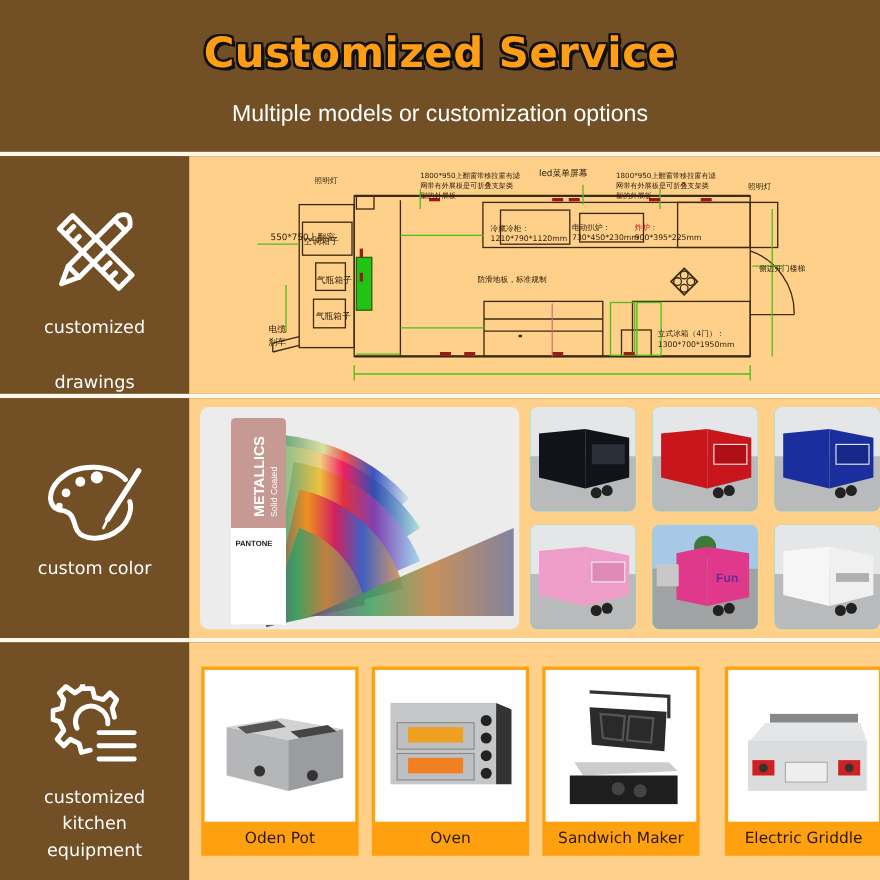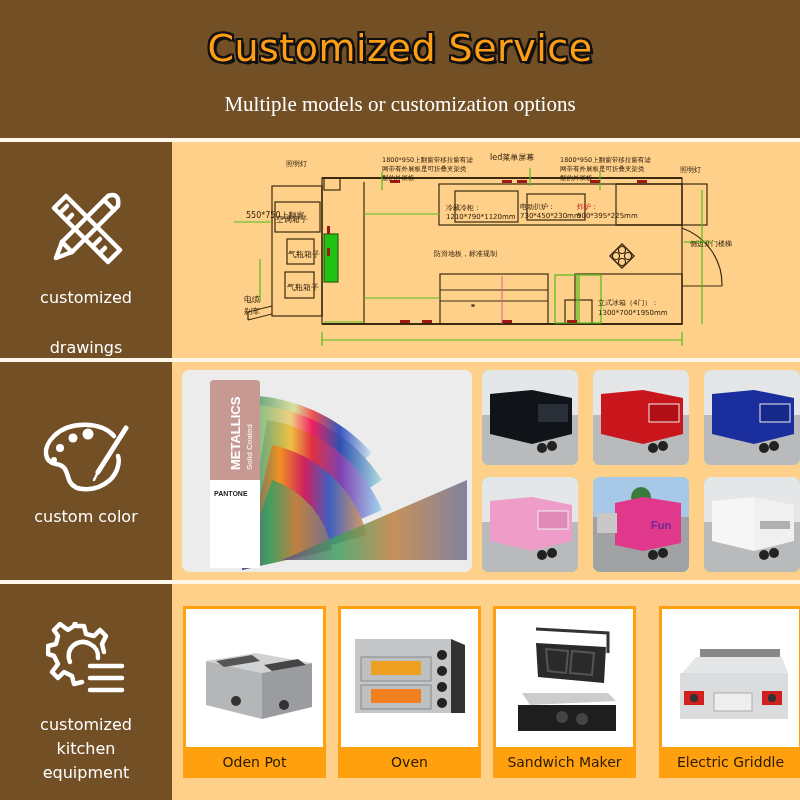--- a/index.html
+++ b/index.html
@@ -1,22 +1,22 @@
 <!DOCTYPE html>
 <html><head>
 <meta charset="utf-8">
 <style>
   * { margin:0; padding:0; box-sizing:border-box; }
   html, body { width:800px; height:800px; overflow:hidden; background:#734F26; font-family:"DejaVu Sans", sans-serif; }
   .page { position:relative; width:800px; height:800px; background:#734F26; }
 
   .header { position:absolute; left:0; top:0; width:800px; height:138px; background:#734F26; }
-  .title { position:absolute; left:0; top:26px; width:800px; text-align:center; font-family:"DejaVu Sans", sans-serif; font-weight:normal; font-size:38px; color:#FF9E15; letter-spacing:0.5px;
+  .title { position:absolute; left:0; top:26px; width:800px; text-align:center; font-family:"DejaVu Sans", sans-serif; font-weight:bold; font-size:38px; color:#FF9E15; letter-spacing:0.5px;
     text-shadow: -2px -2px 0 #111, 2px -2px 0 #111, -2px 2px 0 #111, 2px 2px 0 #111, 0 2px 0 #111, 0 -2px 0 #111, 2px 0 0 #111, -2px 0 0 #111, 3px 3px 0 #111; }
-  .subtitle { position:absolute; left:0; top:92px; width:800px; text-align:center; font-family:Liberation Serif, serif; font-size:21px; color:#FFFFFF; }
+  .subtitle { position:absolute; left:0; top:92px; width:800px; text-align:center; font-family:Liberation Sans, sans-serif; font-size:21px; color:#FFFFFF; }
 
   .divider { position:absolute; left:0; width:800px; height:4px; background:#FFF7EA; }
 
   .section { position:absolute; left:0; width:800px; }
   .side { position:absolute; left:0; top:0; width:172px; height:100%; background:#734F26; }
   .side .icon { position:absolute; left:50%; transform:translateX(-50%); }
   .side .label { position:absolute; left:0; width:172px; text-align:center; color:#FFFFFF; font-family:"DejaVu Sans", sans-serif; font-size:16px; line-height:24px; }
   .content { position:absolute; left:172px; top:0; right:0; height:100%; background:#FFD08A; }
 
   

